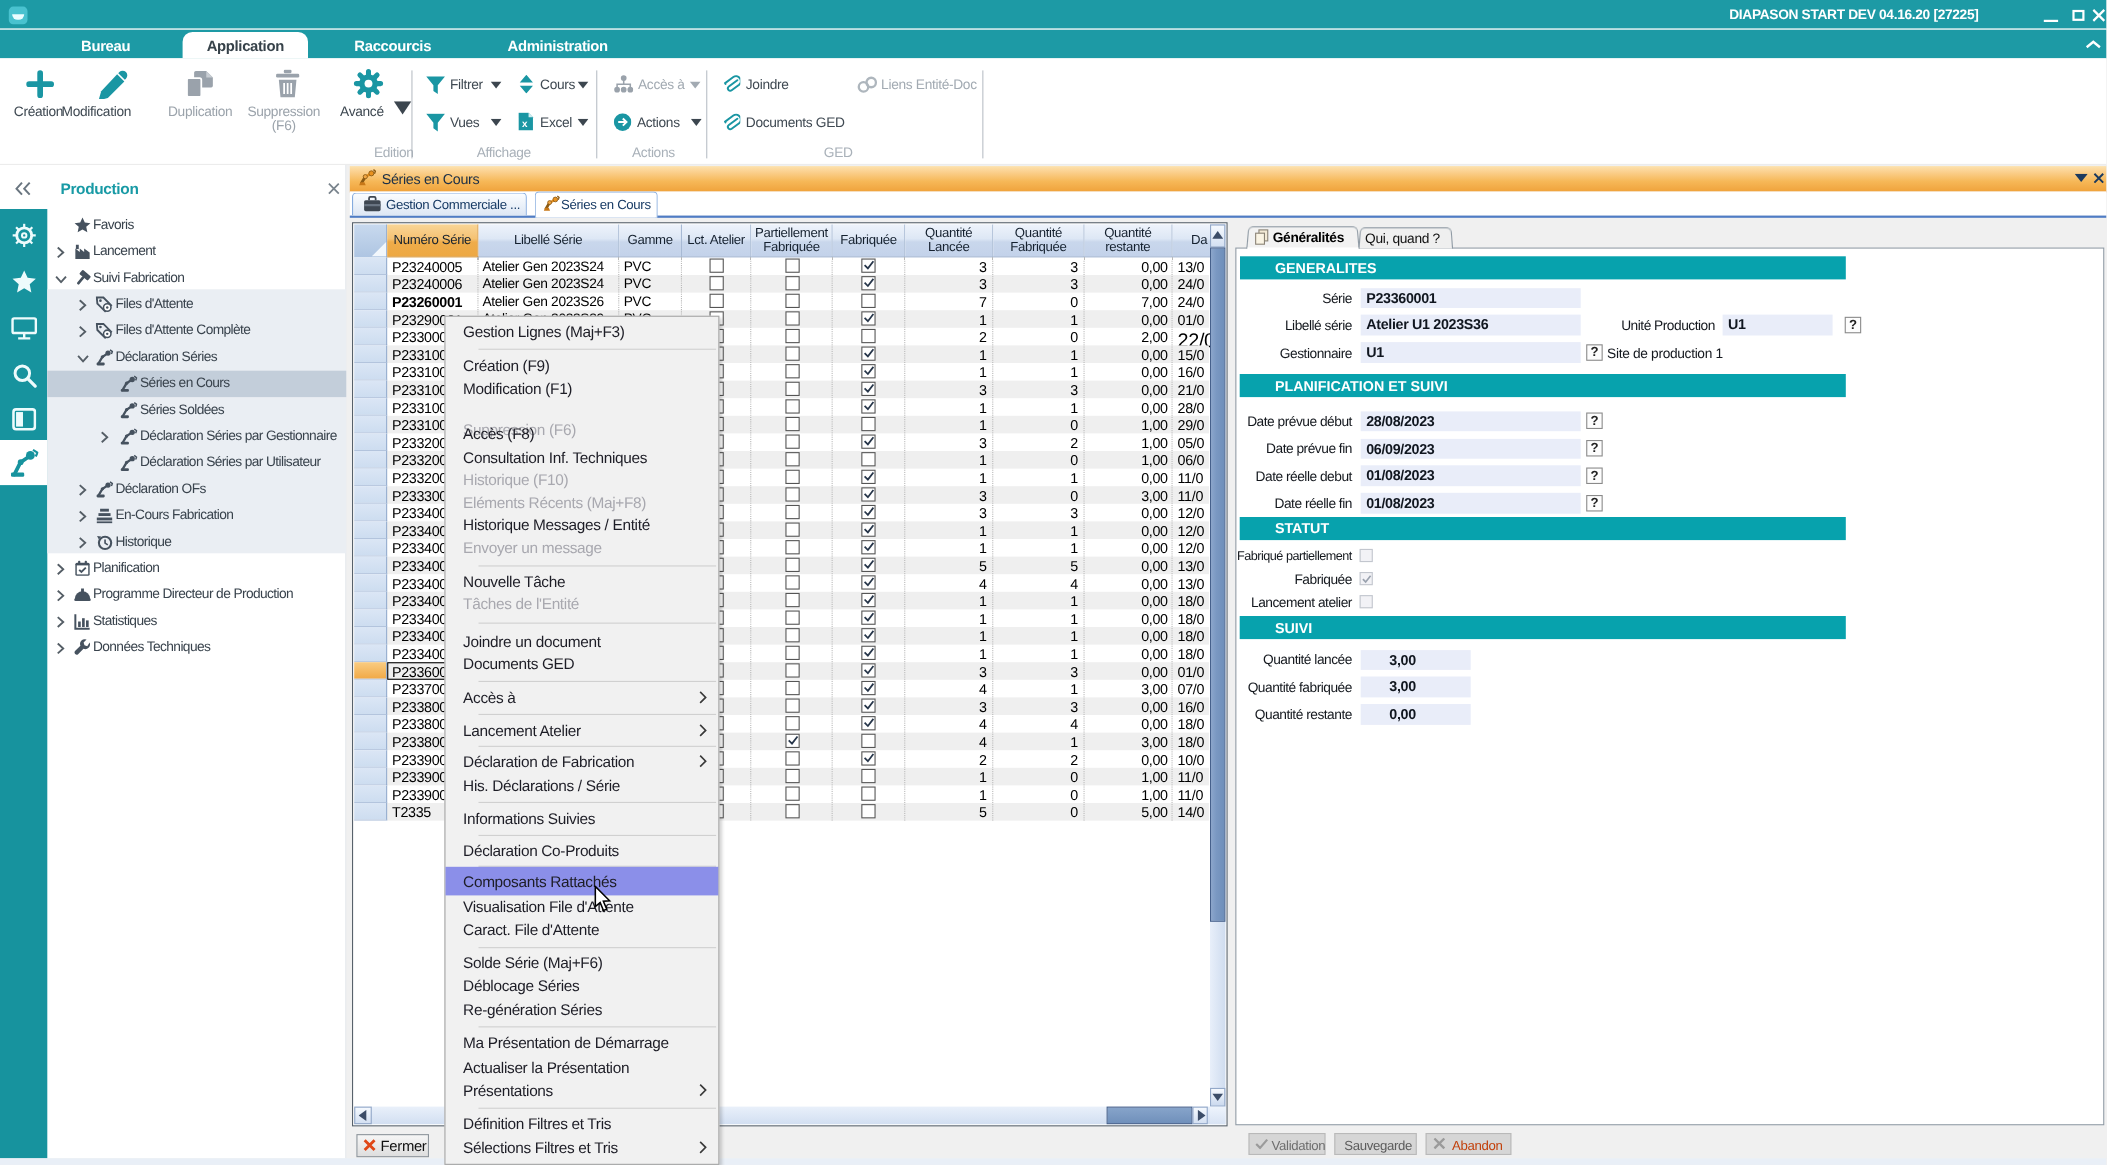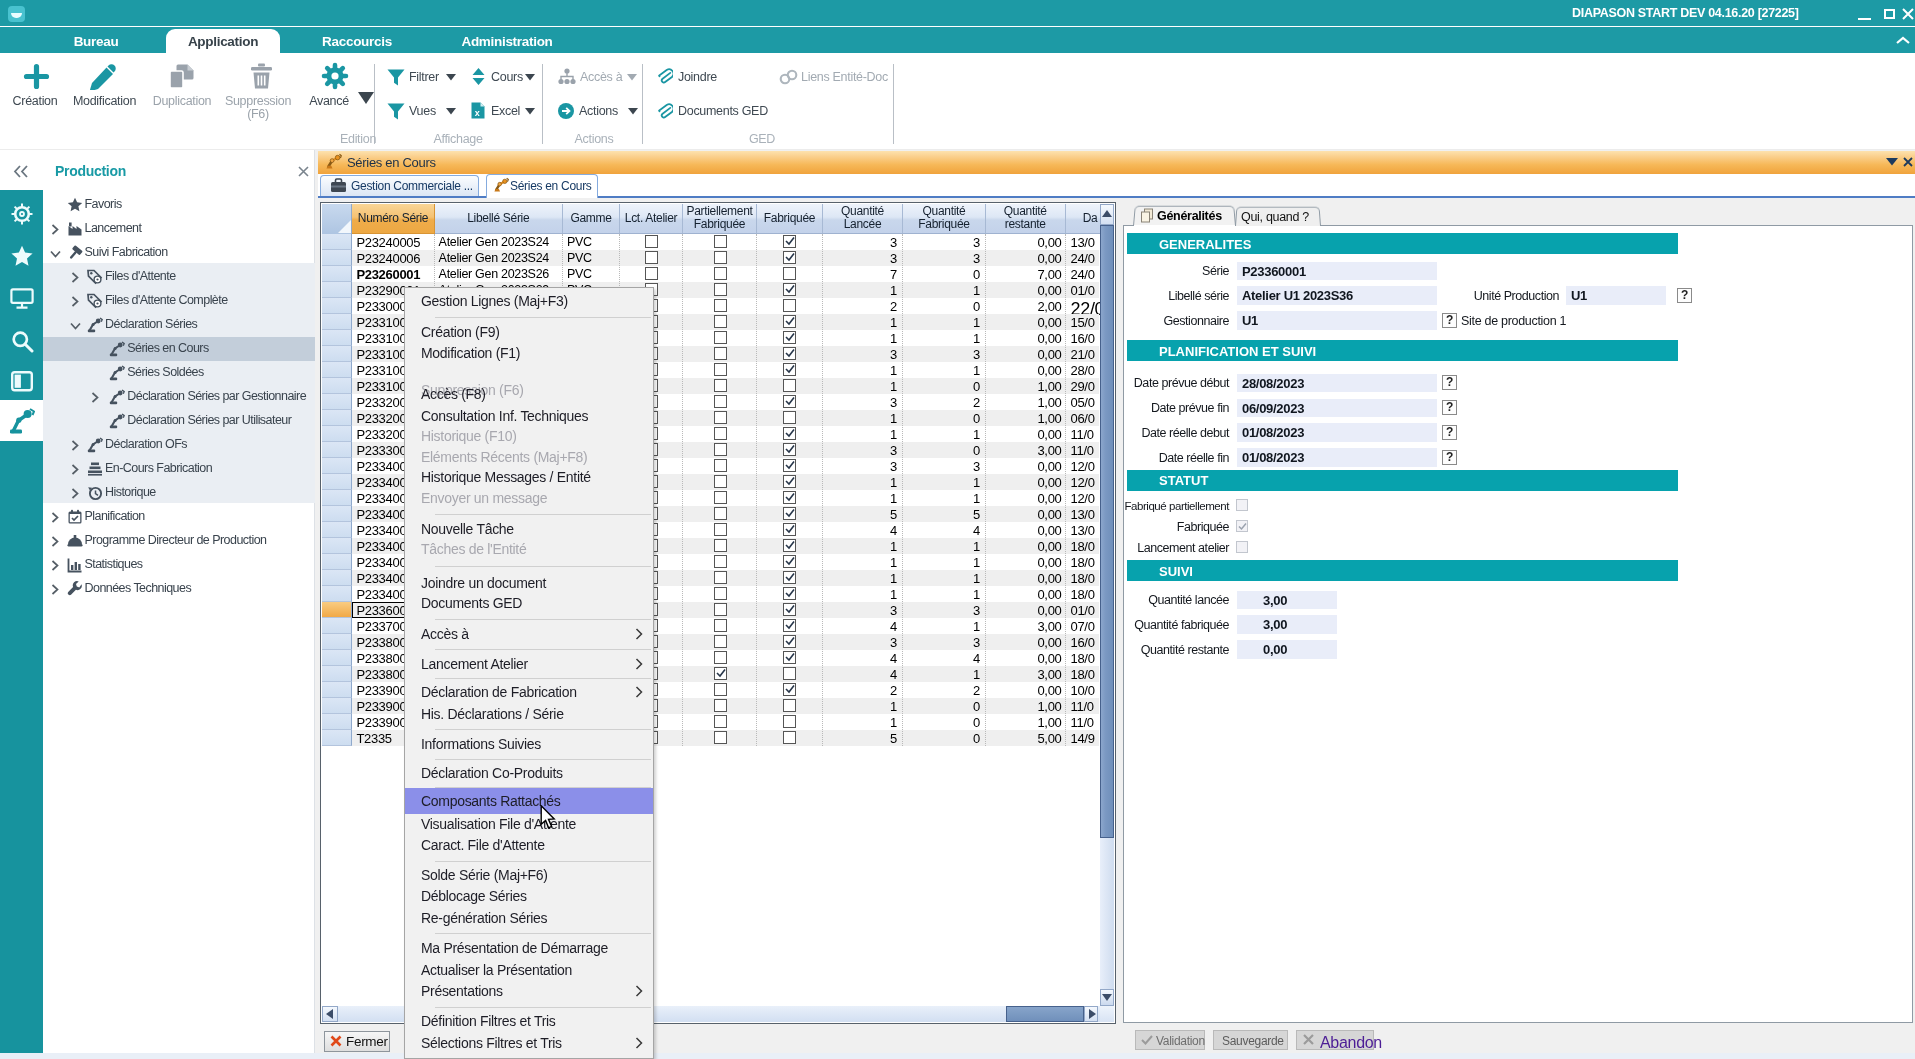--- a/index.html
+++ b/index.html
@@ -60,21 +60,21 @@
 <div class="tx" style="left:692px;top:132px;width:140px;text-align:center;color:#a9b1b9;font-size:12.5px;">GED</div>
 
 <svg class="ab" style="left:23px;top:63px;" width="27" height="27">
     <path d="M13.5 3.5v20M3.5 13.5h20" stroke="#1a96a3" stroke-width="5.2" stroke-linecap="round"></path>
   </svg>
 <div class="tx" style="left:0px;top:94px;width:70px;text-align:center;color:#3f4952;font-size:12.5px;">Création</div>
 <svg class="ab" style="left:88px;top:62px;" width="32" height="28">
  <path d="M18.5 5.5 L25 12 L10 27 L1.5 29.5 L4 21Z" fill="#1a96a3"></path>
  <path d="M20.5 3.5 a4.2 4.2 0 0 1 6 6 l-1 1 -6-6Z" fill="#1a96a3"></path>
   </svg>
-<div class="tx" style="left:56px;top:94px;width:97px;text-align:center;color:#3f4952;font-size:12.5px;">Modification</div>
+<div class="tx" style="left:56px;top:94px;width:97px;color:#3f4952;font-size:12.5px;">Modification</div>
 <svg class="ab" style="left:168px;top:63px;" width="29" height="26">
  <path d="M10 1.5 h9.5 l6 6 V15 a1.5 1.5 0 0 1 -1.5 1.5 h-14 a1.5 1.5 0 0 1 -1.5 -1.5 V3 a1.5 1.5 0 0 1 1.5 -1.5Z" fill="#9aa2ab"></path>
  <path d="M19.5 1.5 l6 6 h-6Z" fill="#c8cdd3"></path>
  <rect x="2" y="8" width="13" height="17" rx="1.5" fill="#9aa2ab" stroke="#fff" stroke-width="1.6"></rect>
   </svg>
 <div class="tx" style="left:132px;top:94px;width:100px;text-align:center;color:#9ba3ab;font-size:12.5px;">Duplication</div>
 <svg class="ab" style="left:250px;top:63px;" width="23" height="26">
  <rect x="1" y="4" width="21" height="3.5" rx="1.2" fill="#9aa2ab"></rect>
  <rect x="8" y="0.5" width="7" height="3" rx="1" fill="#9aa2ab"></rect>
  <path d="M3.5 9.5 h16 l-1.5 16 h-13Z" fill="#9aa2ab"></path>
@@ -877,21 +877,21 @@
 <div class="ab" style="left:321.5px;top:729.5px;width:30.9px;height:16px;background:linear-gradient(#dbe6f5,#cdddf0);box-sizing:border-box;border-right:1px solid #8fa9cc;border-bottom:1px solid #b3c4dd;"></div>
 <div class="tx" style="left:356.4px;top:730.5px;font-size:13px;color:#000;">T2335</div>
 <div class="tx" style="left:438.6px;top:731.0px;font-size:12.5px;color:#000;">Atelier Gen 2023S35</div>
 <div class="tx" style="left:567px;top:731.0px;font-size:12.5px;color:#000;">PVC</div>
 <div class="cb" style="left:645.0px;top:731.0px;"></div>
 <div class="cb" style="left:714.1px;top:731.0px;"></div>
 <div class="cb" style="left:783.3px;top:731.0px;"></div>
 <div class="tx" style="left:823px;top:730.5px;width:74px;text-align:right;font-size:13px;color:#000;">5</div>
 <div class="tx" style="left:903px;top:730.5px;width:77px;text-align:right;font-size:13px;color:#000;">0</div>
 <div class="tx" style="left:986px;top:730.5px;width:75.5px;text-align:right;font-size:13px;color:#000;">5,00</div>
-<div class="tx" style="left:1070.5px;top:730.5px;font-size:13px;color:#000;">14/9</div>
+<div class="tx" style="left:1070.5px;top:730.5px;font-size:13px;color:#000;">14/0</div>
 <div class="ab" style="left:433.6px;top:233.5px;width:1px;height:512px;border-left:1px dotted #b9b9b9;"></div>
 <div class="ab" style="left:562px;top:233.5px;width:1px;height:512px;border-left:1px dotted #b9b9b9;"></div>
 <div class="ab" style="left:619px;top:233.5px;width:1px;height:512px;border-left:1px dotted #b9b9b9;"></div>
 <div class="ab" style="left:682px;top:233.5px;width:1px;height:512px;border-left:1px dotted #b9b9b9;"></div>
 <div class="ab" style="left:756px;top:233.5px;width:1px;height:512px;border-left:1px dotted #b9b9b9;"></div>
 <div class="ab" style="left:822px;top:233.5px;width:1px;height:512px;border-left:1px dotted #b9b9b9;"></div>
 <div class="ab" style="left:902px;top:233.5px;width:1px;height:512px;border-left:1px dotted #b9b9b9;"></div>
 <div class="ab" style="left:985px;top:233.5px;width:1px;height:512px;border-left:1px dotted #b9b9b9;"></div>
 <div class="ab" style="left:1064.5px;top:233.5px;width:1px;height:512px;border-left:1px dotted #b9b9b9;"></div>
 
@@ -1010,21 +1010,21 @@
 <svg class="ab" style="left:1141px;top:1035px;" width="12" height="10">
     <path d="M1 5 L4.5 8.5 L11 1" stroke="#9b9b9b" stroke-width="2" fill="none"></path>
   </svg>
 <div class="tx" style="left:1156px;top:1034px;font-size:12px;color:#6e6e6e;">Validation</div>
 <div class="gbtn" style="left:1213px;top:1029.5px;width:75px;height:20px;"></div>
 <div class="tx" style="left:1222px;top:1034px;font-size:12px;color:#5c5c5c;">Sauvegarde</div>
 <div class="gbtn" style="left:1296px;top:1029.5px;width:78px;height:20px;"></div>
 <svg class="ab" style="left:1303px;top:1034px;" width="11" height="11">
     <path d="M1 1 L10 10 M10 1 L1 10" stroke="#9b9b9b" stroke-width="2.2"></path>
   </svg>
-<div class="tx" style="left:1320px;top:1034px;font-size:16px;color:#4c1d95;">Abandon</div>
+<div class="tx" style="left:1320px;top:1034px;font-size:12px;color:#c2410c;">Abandon</div>
 
 <div class="ab" style="left:404.4px;top:286.5px;width:250px;height:772.5px;background:#f1f1f1;border:1px solid #a5a5a5;box-sizing:border-box;box-shadow:2px 2px 3px rgba(0,0,0,0.18);"></div>
 <div class="mi" style="top:290.8px;">
     <span>Gestion Lignes (Maj+F3)</span>
   </div>
 <div class="sep" style="top:317px;"></div>
 <div class="mi" style="top:321.8px;">
     <span>Création (F9)</span>
   </div>
 <div class="mi" style="top:342.4px;">

